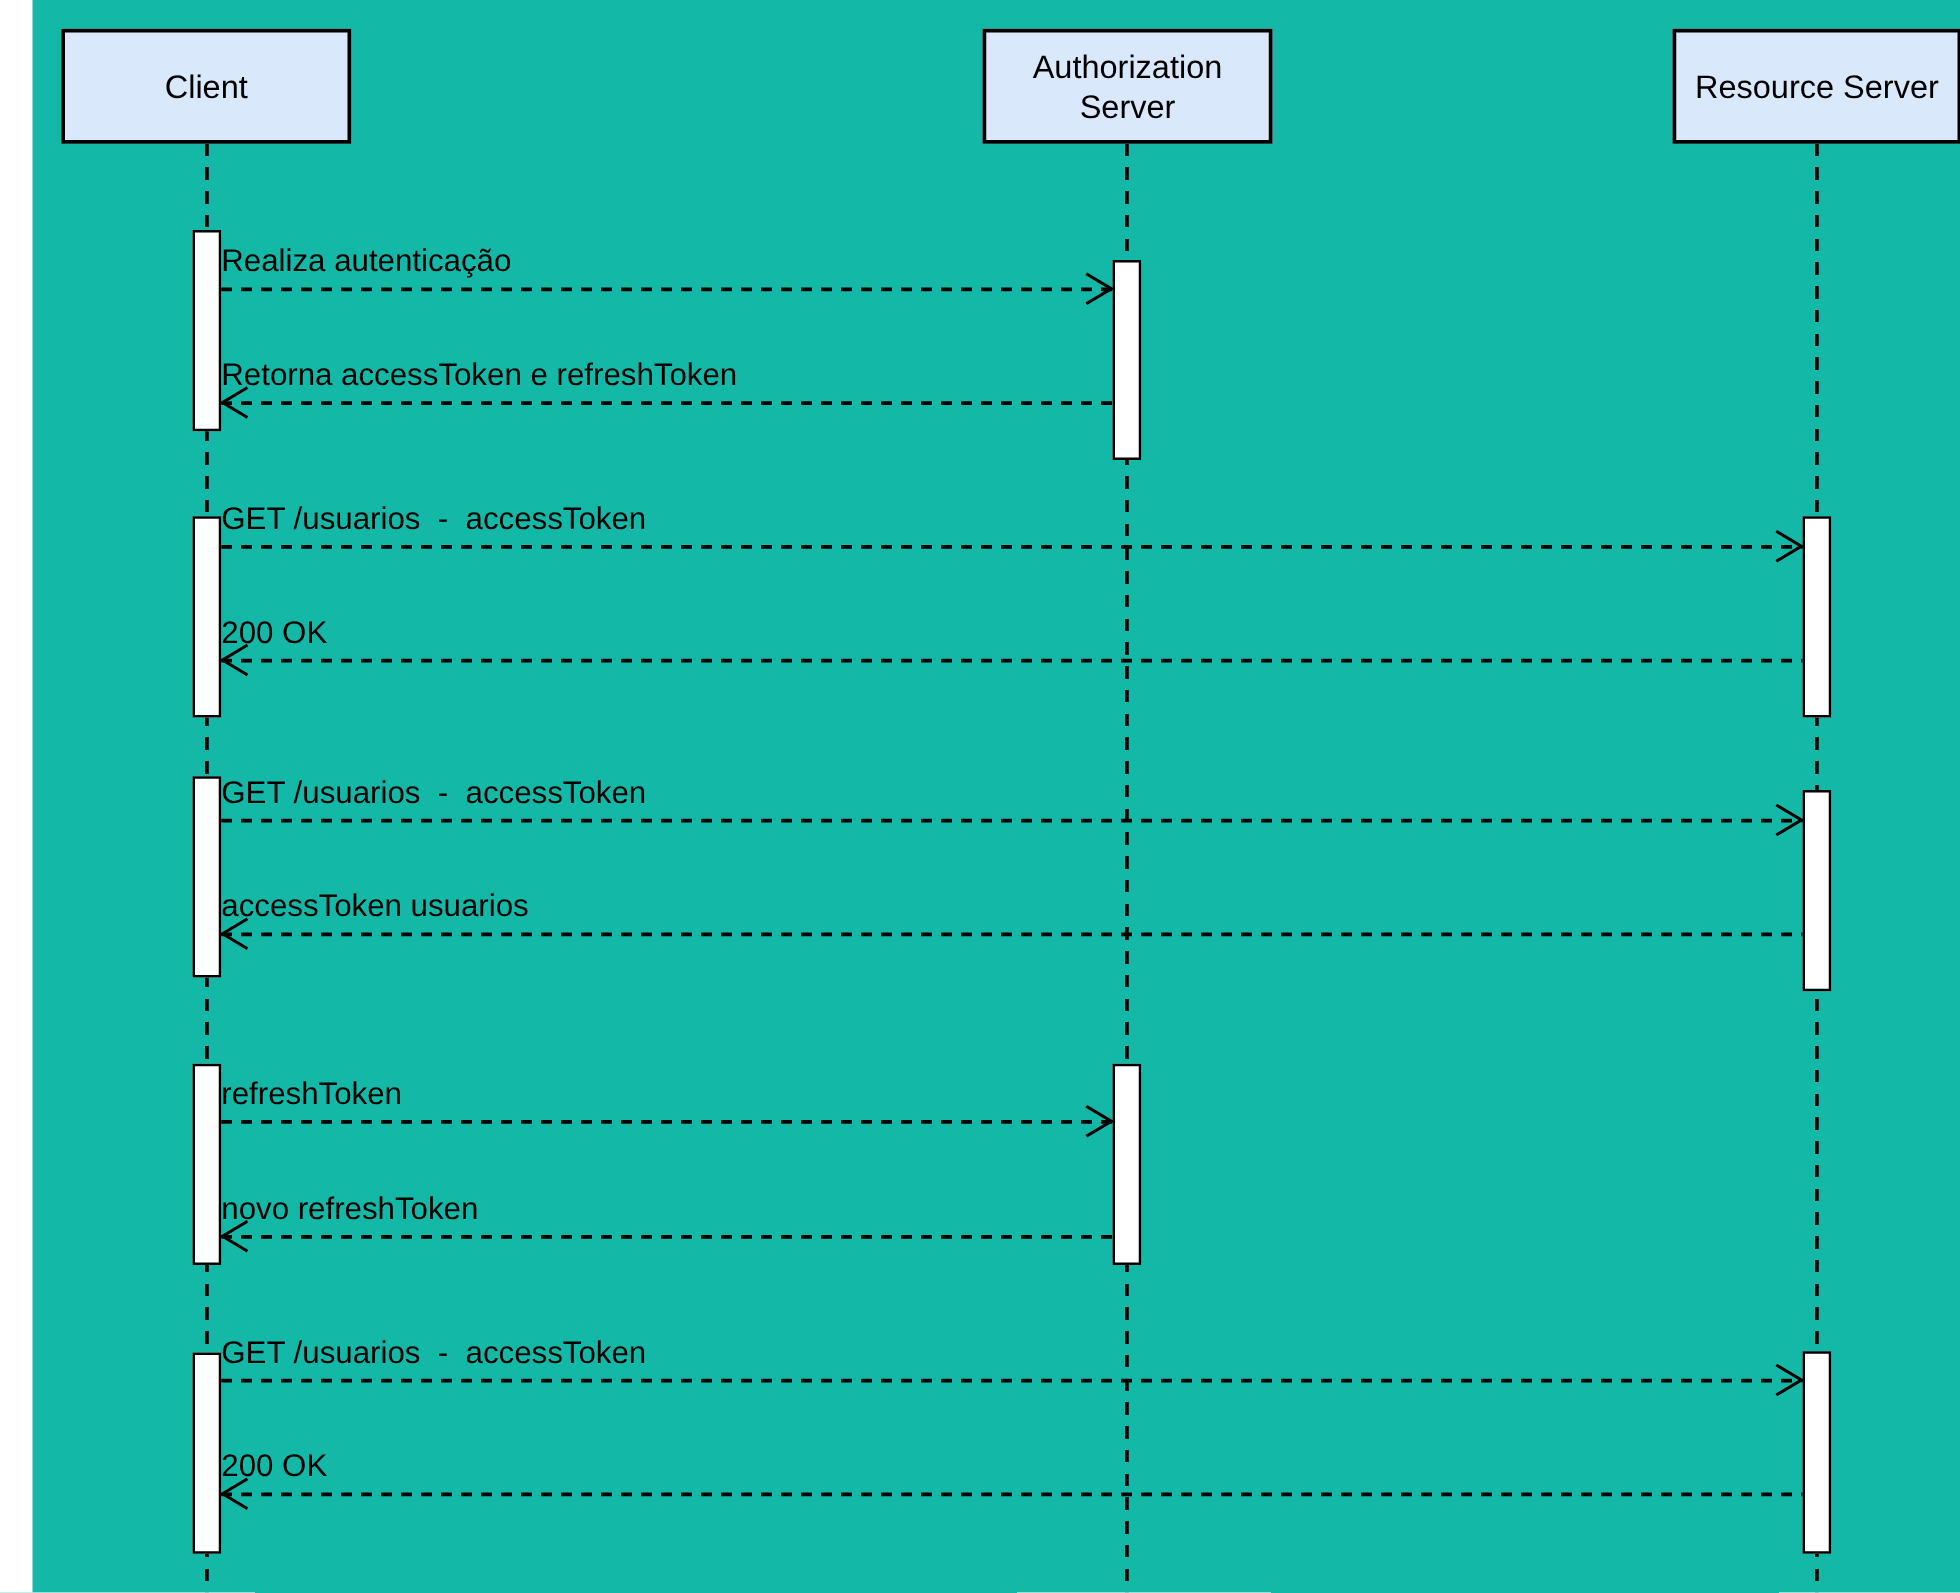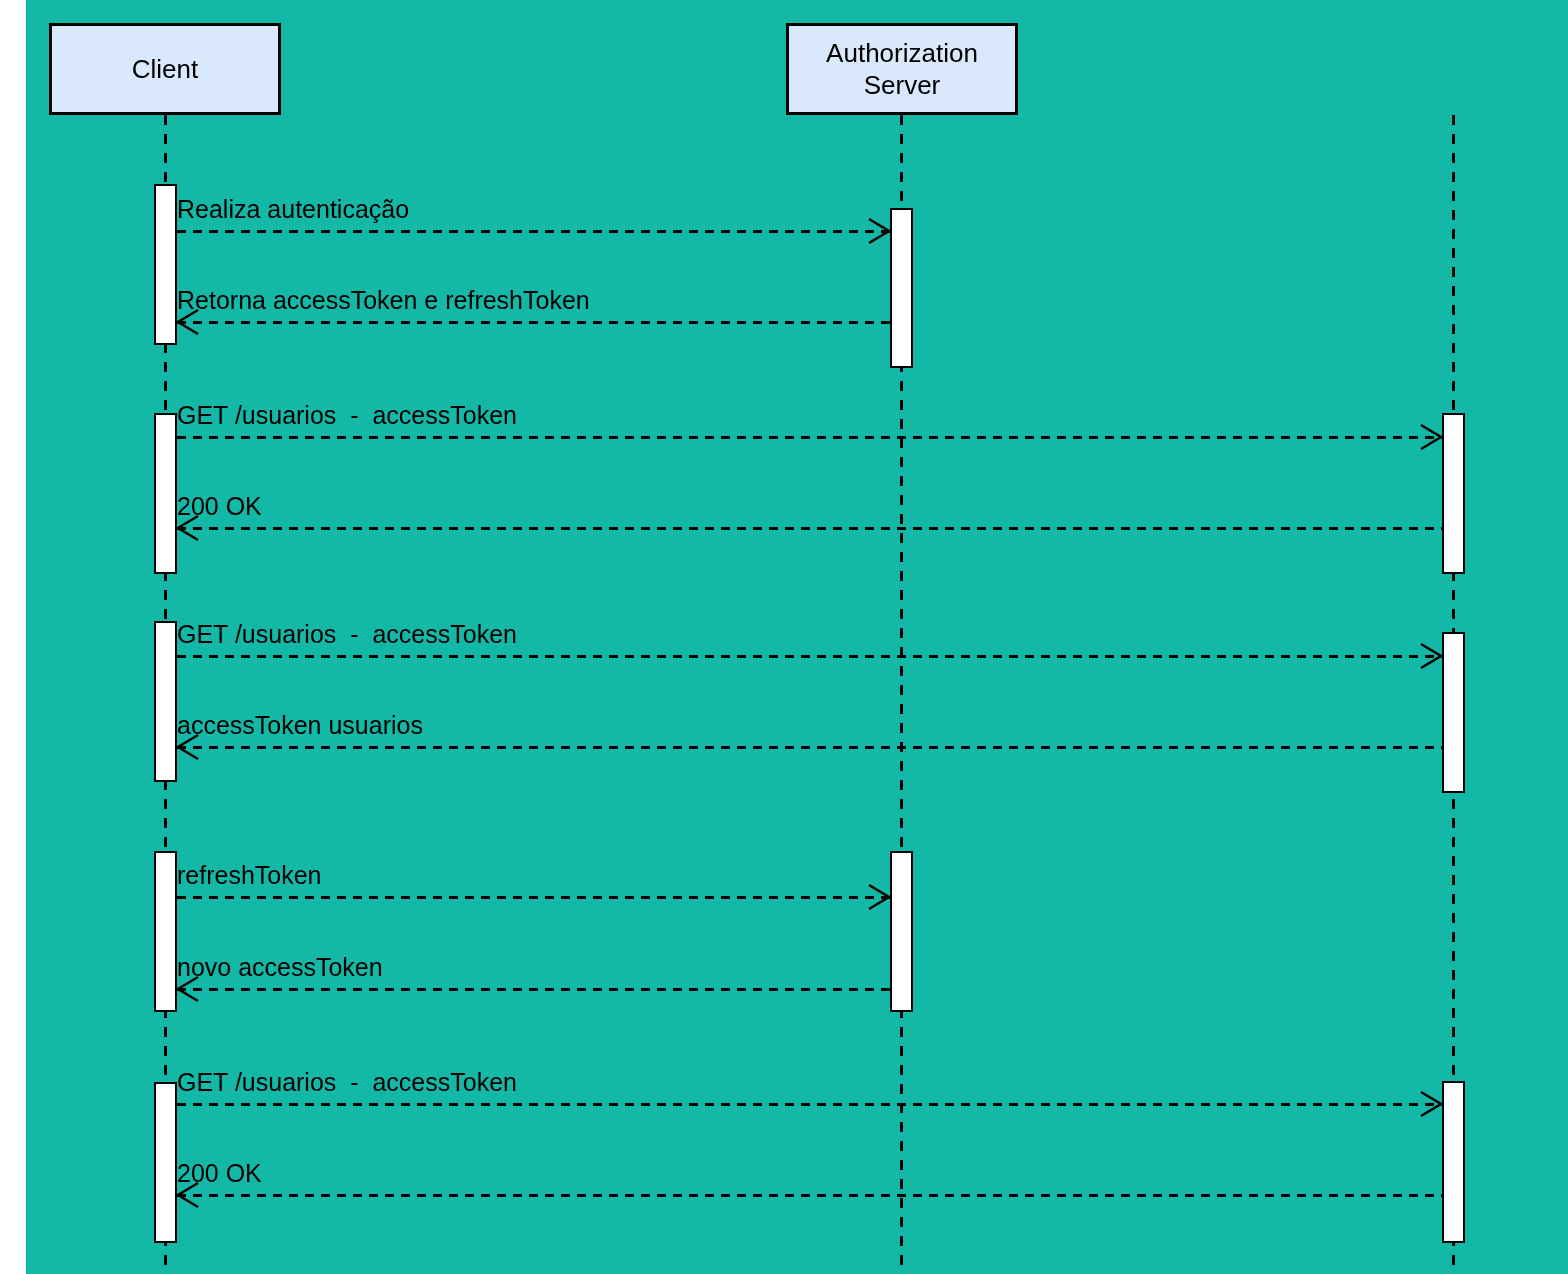--- a/index.html
+++ b/index.html
@@ -58,20 +58,23 @@
 
   <div class="lifeline" style="left:138px;top:115px;height:1159px;"></div>
   <div class="lifeline" style="left:874px;top:115px;height:1159px;"></div>
   <div class="lifeline" style="left:1426px;top:115px;height:1159px;"></div>
 
   <div class="participant" style="left:23px;top:23px;width:232px;height:92px;">
     <span>Client</span>
   </div>
   <div class="participant" style="left:760px;top:23px;width:232px;height:92px;">
     <span>Authorization Server</span>
+  </div>
+  <div class="participant" style="left:1312px;top:23px;width:231px;height:92px;">
+    <span>Resource Server</span>
   </div>
 
   <div class="activation" style="left:128px;top:184px;height:161px;"></div>
   <div class="activation" style="left:128px;top:413px;height:161px;"></div>
   <div class="activation" style="left:128px;top:621px;height:161px;"></div>
   <div class="activation" style="left:128px;top:851px;height:161px;"></div>
   <div class="activation" style="left:128px;top:1082px;height:161px;"></div>
 
   <div class="activation" style="left:864px;top:208px;height:160px;"></div>
   <div class="activation" style="left:864px;top:851px;height:161px;"></div>
@@ -130,21 +133,21 @@
 
   <div class="message" style="left:151px;top:897px;width:713px;">
     <div class="msg-label">refreshToken</div>
     <div class="msg-line"></div>
     <svg class="arrowhead right" viewBox="0 0 24 28">
         <polyline points="2,2 22,14 2,26" fill="none" stroke="#000" stroke-width="2.5"></polyline>
       </svg>
   </div>
 
   <div class="message" style="left:151px;top:989px;width:713px;">
-    <div class="msg-label">novo accessToken</div>
+    <div class="msg-label">novo refreshToken</div>
     <div class="msg-line"></div>
     <svg class="arrowhead left" viewBox="0 0 24 28">
         <polyline points="22,2 2,14 22,26" fill="none" stroke="#000" stroke-width="2.5"></polyline>
       </svg>
   </div>
 
   <div class="message" style="left:151px;top:1104px;width:1265px;">
     <div class="msg-label">GET /usuarios  -  accessToken</div>
     <div class="msg-line"></div>
     <svg class="arrowhead right" viewBox="0 0 24 28">

